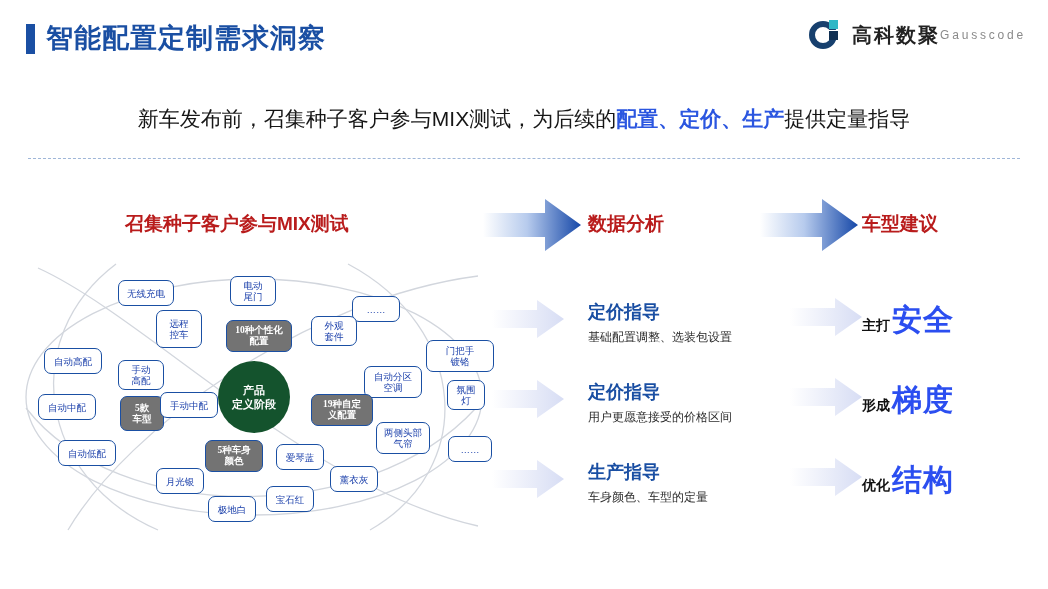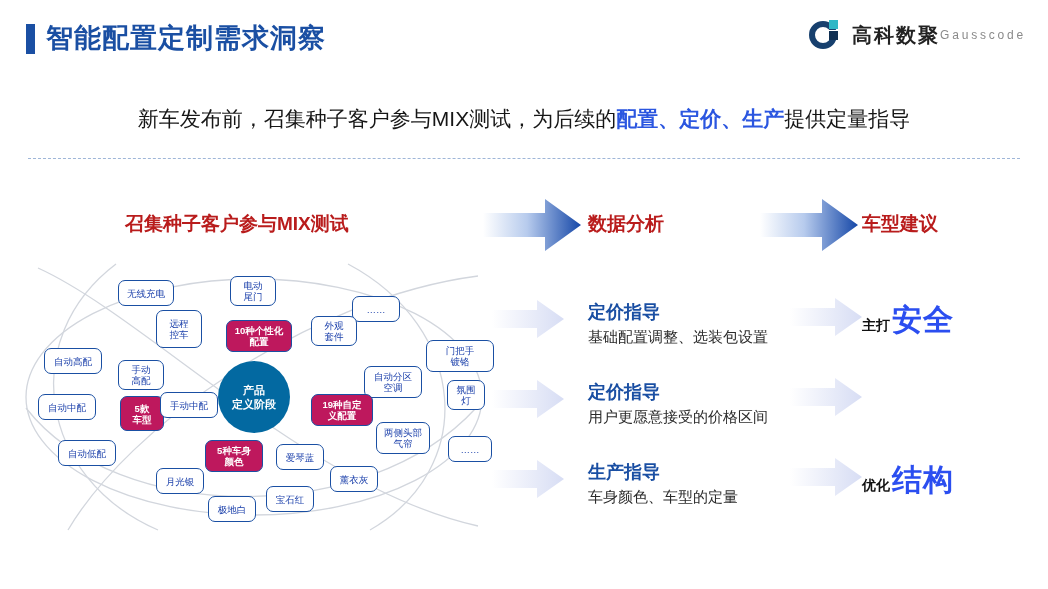--- a/index.html
+++ b/index.html
@@ -77,21 +77,21 @@
   .arrow-sm.r1{left:790px;top:297px;}
   .arrow-sm.r2{left:790px;top:377px;}
   .arrow-sm.r3{left:790px;top:457px;}
 
   
   .mid-row{position:absolute;left:588px;}
   .mid-row.r1{top:300px;}
   .mid-row.r2{top:380px;}
   .mid-row.r3{top:460px;}
   .mid-title{font-size:18px;font-weight:bold;color:#1a4fa3;line-height:24px;white-space:nowrap;}
-  .mid-sub{font-size:15px;color:#2b2b2b;line-height:20px;margin-top:3px;white-space:nowrap;}
+  .mid-sub{font-size:12px;color:#2b2b2b;line-height:20px;margin-top:3px;white-space:nowrap;}
 
   
   .right-row{position:absolute;left:862px;display:flex;align-items:baseline;}
   .right-row.r1{top:300px;}
   .right-row.r2{top:380px;}
   .right-row.r3{top:460px;}
   .right-pre{font-size:14px;font-weight:bold;color:#111;white-space:nowrap;}
   .right-key{font-size:30px;font-weight:bold;color:#2b4ef0;letter-spacing:1px;white-space:nowrap;margin-left:2px;text-align:center;}
 
   
@@ -100,25 +100,25 @@
   .node{
     position:absolute;box-sizing:border-box;
     display:flex;align-items:center;justify-content:center;
     text-align:center;border-radius:7px;
     font-size:9.5px;line-height:11px;white-space:pre-line;
   }
   .node.outline{
     background:#ffffff;border:1.6px solid #1a4fa3;color:#1a3faa;font-weight:normal;
   }
   .node.filled{
-    background:#be185d;border:1.6px solid #1a4fa3;color:#ffffff;font-weight:bold;
+    background:#737373;border:1.6px solid #1a4fa3;color:#ffffff;font-weight:bold;font-family:Liberation Serif, serif;
   }
   .hub{
     position:absolute;border-radius:50%;
-    background:#0369a1;color:#fff;font-weight:bold;
+    background:#14532d;color:#fff;font-weight:bold;
     display:flex;align-items:center;justify-content:center;text-align:center;
     font-size:11px;line-height:14px;white-space:pre-line;
   }
 </style>
 </head>
 <body>
 
 <div class="slide">
 
   <div class="header">
@@ -234,20 +234,24 @@
     <div class="mid-sub">用户更愿意接受的价格区间</div>
   </div>
   <div class="mid-row r3">
     <div class="mid-title">生产指导</div>
     <div class="mid-sub">车身颜色、车型的定量</div>
   </div>
 
   <div class="right-row r1">
     <span class="right-pre">主打</span>
     <span class="right-key">安全</span>
+  </div>
+  <div class="right-row r2">
+    <span class="right-pre">形成</span>
+    <span class="right-key">梯度</span>
   </div>
   <div class="right-row r3">
     <span class="right-pre">优化</span>
     <span class="right-key">结构</span>
   </div>
 
   <div class="map">
     <svg width="492" height="278">
       <g fill="none" stroke="#d2d6dd" stroke-width="1.3">
         <ellipse cx="246" cy="139" rx="228" ry="118"></ellipse>

